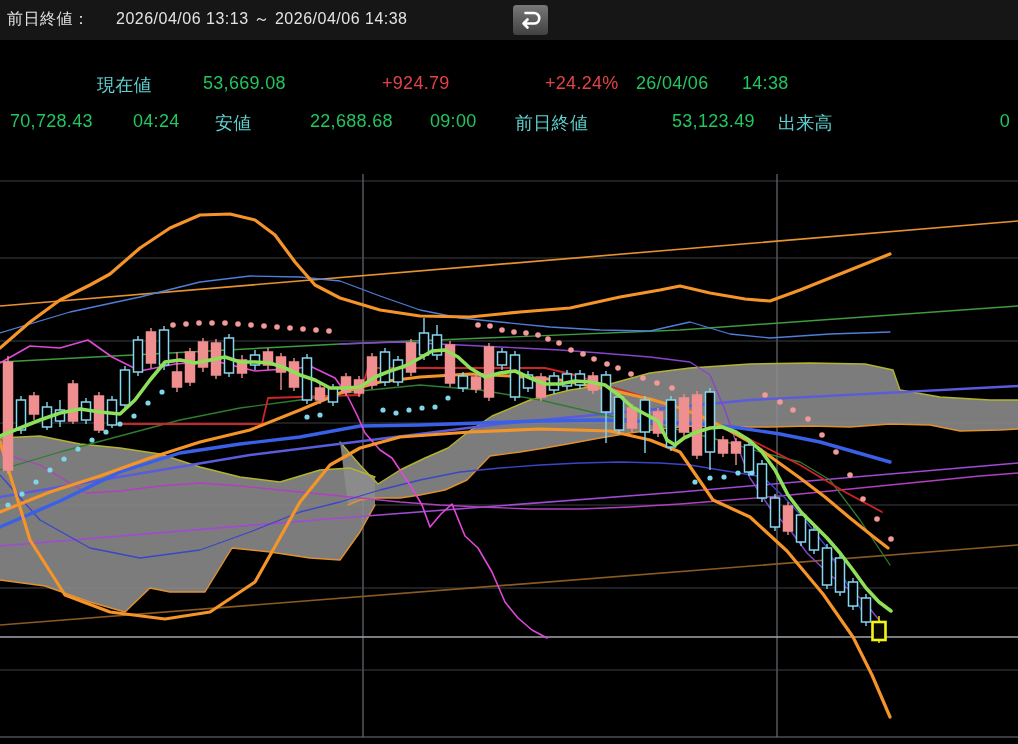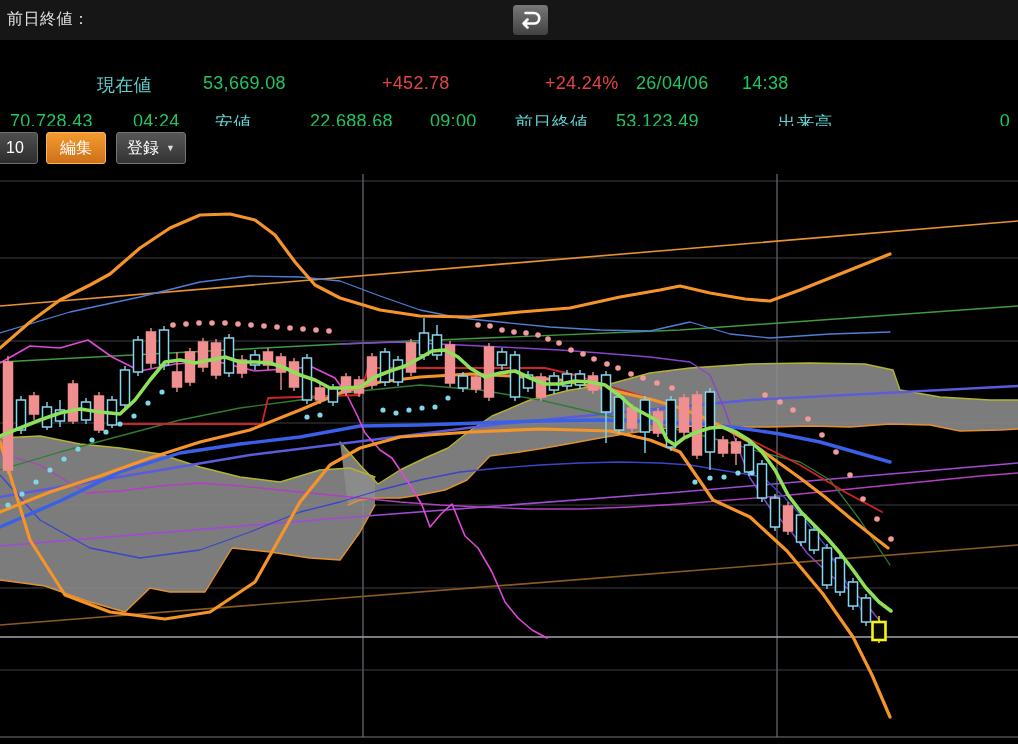--- a/index.html
+++ b/index.html
@@ -266,51 +266,44 @@
       <circle cx="836" cy="452" r="2.8" fill="#f29a9a"></circle>
       <circle cx="850" cy="475" r="2.8" fill="#f29a9a"></circle>
       <circle cx="863" cy="499" r="2.8" fill="#f29a9a"></circle>
       <circle cx="877" cy="519" r="2.8" fill="#f29a9a"></circle>
       <circle cx="891" cy="539" r="2.8" fill="#f29a9a"></circle>
     </svg>
 
   <div class="hdr">
     <div class="row1">
       <span class="lbl-period">前日終値：</span>
+      <span class="val-period">2026/04/06 13:13 ～ 2026/04/06 14:38</span>
       <button class="reload-btn">
         <svg width="24" height="24" viewBox="0 0 24 24">
           <path d="M8.5 19.5 L4.5 15.5 L8.5 11.5 M4.5 15.5 H15 A5.2 5.2 0 0 0 15 5 H6.5" fill="none" stroke="#ffffff" stroke-width="2.6" stroke-linecap="round" stroke-linejoin="round"></path>
         </svg>
       </button>
     </div>
 
     <div class="row2">
       <span class="teal" style="left:97px">現在値</span>
       <span class="yel" style="left:203px">53,669.08</span>
-      <span class="red" style="left:382px">+452.78</span>
+      <span class="red" style="left:382px">+924.79</span>
       <span class="red" style="left:545px">+24.24%</span>
       <span class="yel" style="left:636px">26/04/06</span>
       <span class="yel" style="left:742px">14:38</span>
     </div>
 
     <div class="row3">
       <span class="yel" style="left:10px">70,728.43</span>
       <span class="yel" style="left:133px">04:24</span>
       <span class="teal" style="left:215px">安値</span>
       <span class="yel" style="left:310px">22,688.68</span>
       <span class="yel" style="left:430px">09:00</span>
       <span class="teal" style="left:515px">前日終値</span>
-      <span class="yel" style="left:616px">53,123.49</span>
+      <span class="yel" style="left:672px">53,123.49</span>
       <span class="teal" style="left:778px">出来高</span>
       <span class="yel" style="right:8px">0</span>
     </div>
 
-    <div class="row4">
-      <button class="btn btn-10">10</button>
-      <button class="btn btn-edit">編集</button>
-      <button class="btn btn-reg">
-        <span>登録</span>
-        <span class="caret">▼</span>
-      </button>
-    </div>
   </div>
 
 </div>
 
 </body></html>

